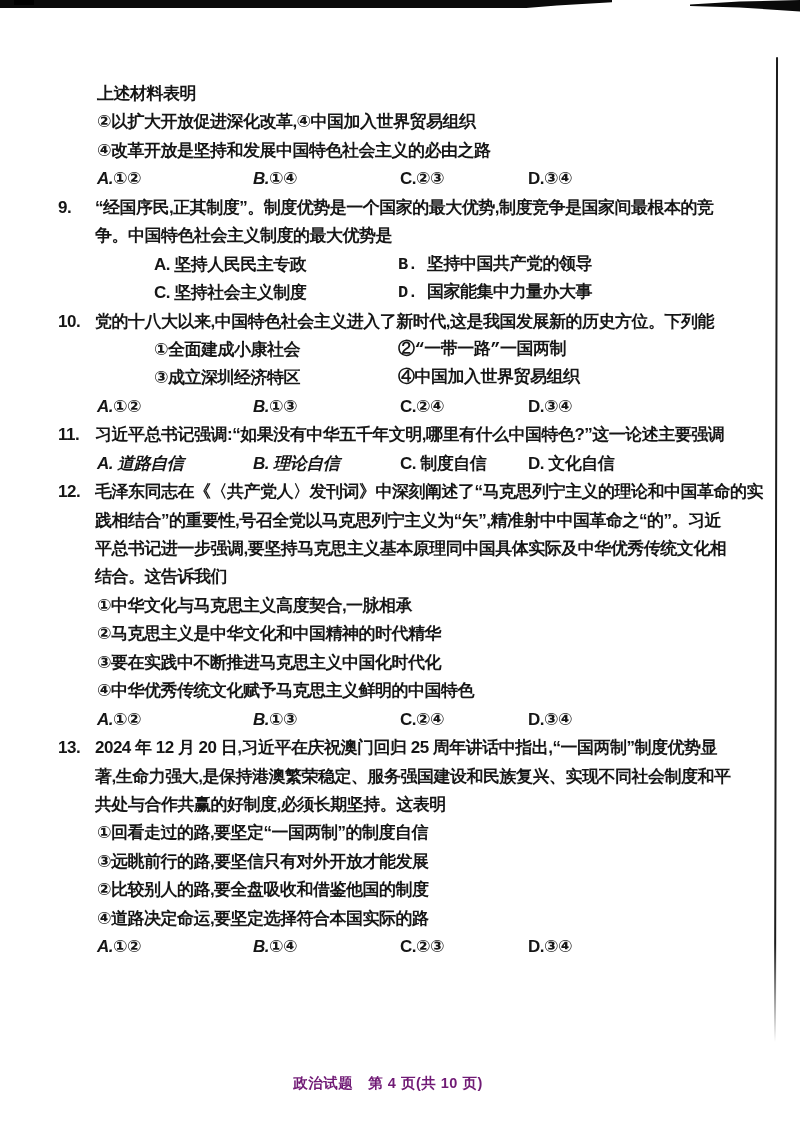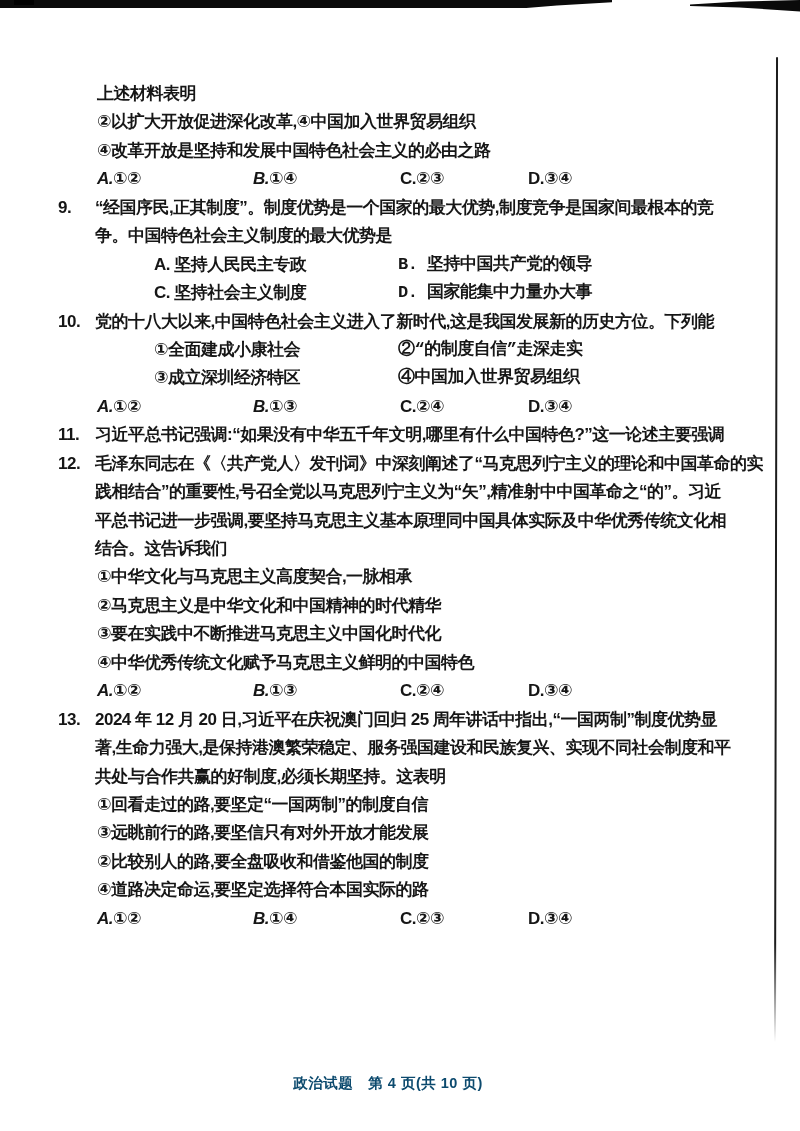--- a/index.html
+++ b/index.html
@@ -36,21 +36,21 @@
   .cont span { left:37px; }
   .ind  span { left:39px; }
   .choices .c1 { left:39px;font-style:italic; }
   .choices .c2 { left:195px;font-style:italic; }
   .choices .c3 { left:342px; }
   .choices .c4 { left:470px; }
   .pair .p1 { left:60px;margin-left:36px; }
   .pair .p2 { left:340px;font-family:Liberation Mono, monospace; }
   .footer {
     position:absolute; left:0; top:1074px; width:776px; text-align:center;
-    font-size:14.5px; font-weight:700; letter-spacing:0.5px; color:#0c4a6e;
+    font-size:14.5px; font-weight:700; letter-spacing:0.5px; color:#701a75;
   }
 </style>
 </head>
 <body>
 
 <div class="page">
 
   <div class="bar-top-left"></div>
   <div class="bar-top-blob"></div>
   <div class="bar-top-right"></div>
@@ -94,38 +94,44 @@
       </div>
     </section>
 
     <section>
       <div class="line">
         <span class="qnum">10.</span>
         <span class="stem">党的十八大以来,中国特色社会主义进入了新时代,这是我国发展新的历史方位。下列能</span>
       </div>
       <div class="line pair">
         <span class="p1">①全面建成小康社会</span>
-        <span class="p2">②“的制度自信”走深走实</span>
+        <span class="p2">②“一带一路”一国两制</span>
       </div>
       <div class="line pair">
         <span class="p1">③成立深圳经济特区</span>
         <span class="p2">④中国加入世界贸易组织</span>
       </div>
       <div class="line choices">
         <span class="c1">A.①②</span>
         <span class="c2">B.①③</span>
         <span class="c3">C.②④</span>
         <span class="c4">D.③④</span>
       </div>
     </section>
 
     <section>
       <div class="line">
         <span class="qnum">11.</span>
         <span class="stem">习近平总书记强调:“如果没有中华五千年文明,哪里有什么中国特色?”这一论述主要强调</span>
+      </div>
+      <div class="line choices">
+        <span class="c1">A. 道路自信</span>
+        <span class="c2">B. 理论自信</span>
+        <span class="c3">C. 制度自信</span>
+        <span class="c4">D. 文化自信</span>
       </div>
     </section>
 
     <section>
       <div class="line">
         <span class="qnum">12.</span>
         <span class="stem">毛泽东同志在《〈共产党人〉发刊词》中深刻阐述了“马克思列宁主义的理论和中国革命的实</span>
       </div>
       <div class="line cont">
           <span>践相结合”的重要性,号召全党以马克思列宁主义为“矢”,精准射中中国革命之“的”。习近</span>

